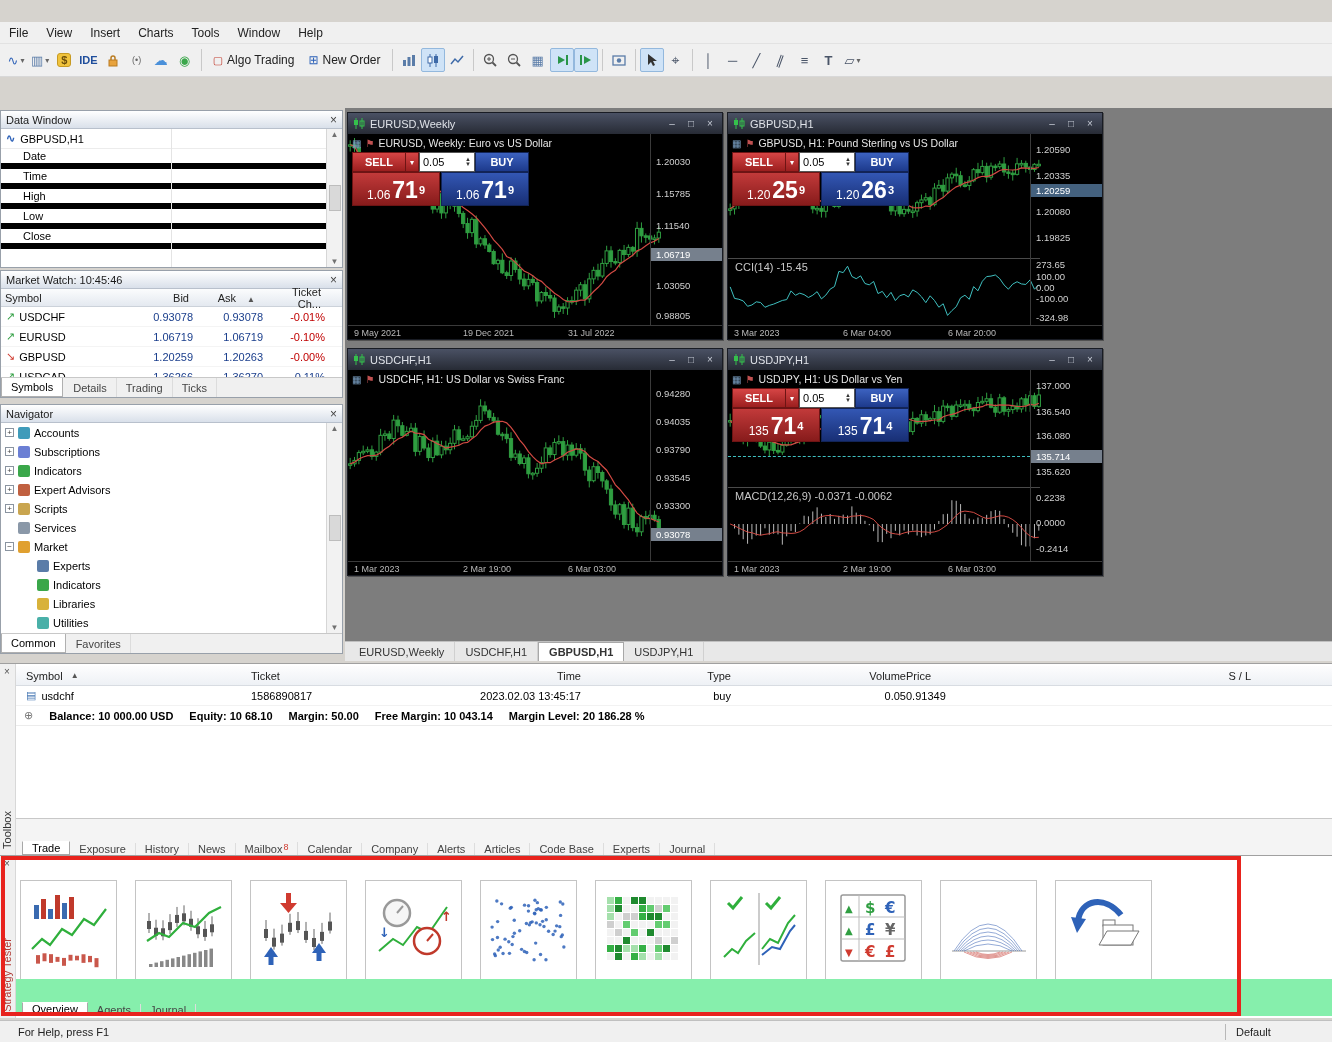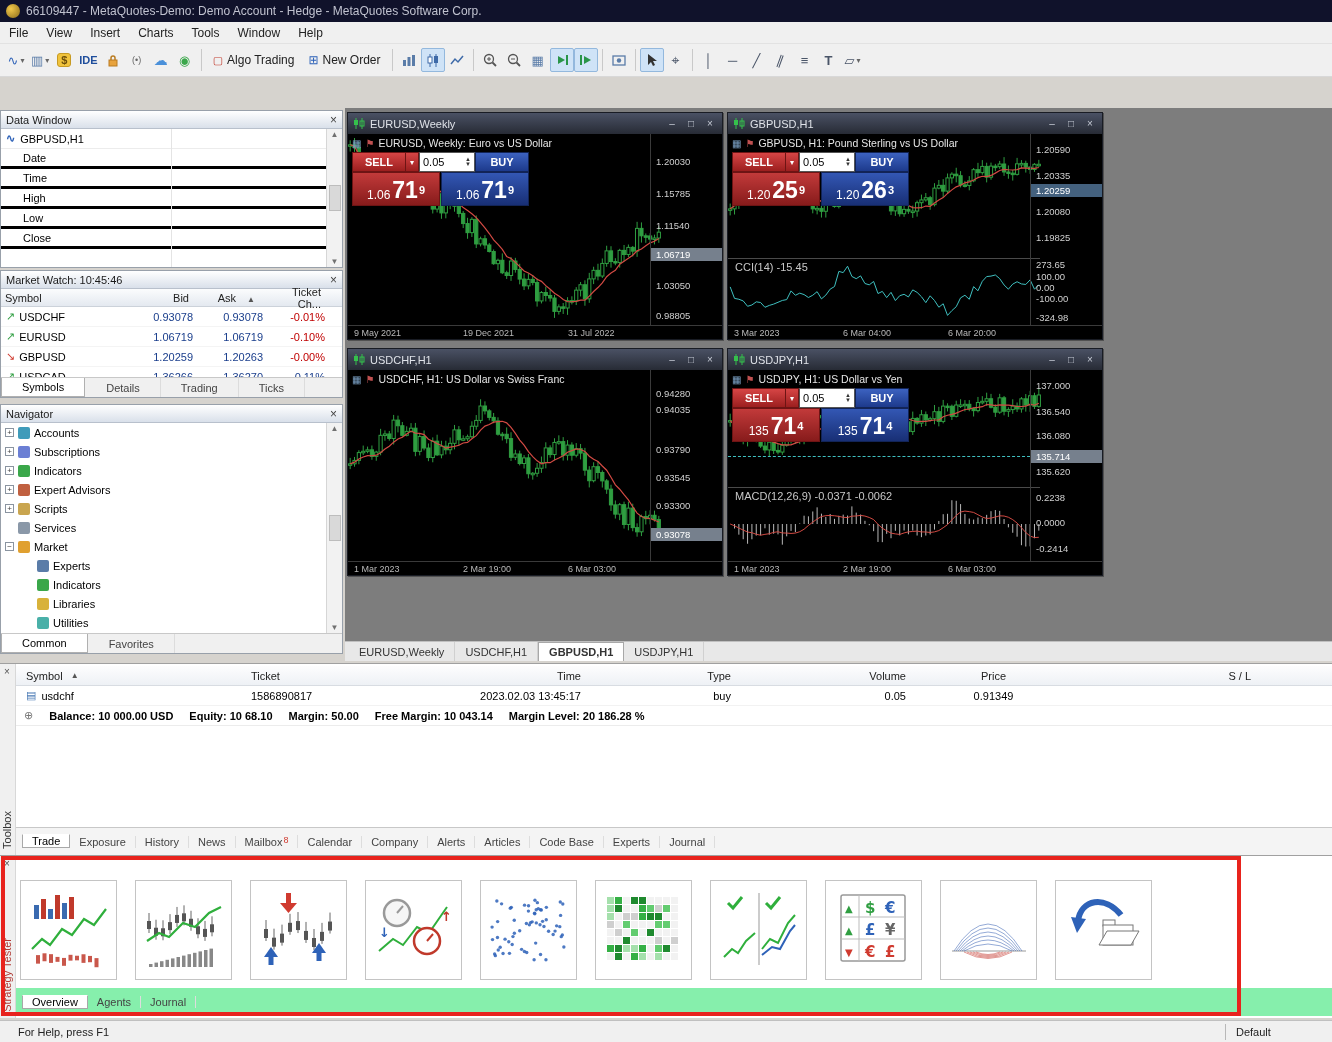--- a/index.html
+++ b/index.html
@@ -25,39 +25,39 @@
 .tf{min-width:28px;height:22px;display:flex;align-items:center;justify-content:center;color:#1f3a6e;font-weight:bold;font-size:11px;border:1px solid transparent;border-radius:2px}
 .tf.active{background:#cfe3f7;border-color:#93b8dd}
 
 .panel{position:absolute;background:#fff;border:1px solid #98a0aa;font-size:11px}
 .panel-h{height:18px;background:linear-gradient(#ffffff,#d9e0ea);border-bottom:1px solid #b8c0cc;display:flex;align-items:center;padding:0 5px;color:#1a1a1a}
 .panel-h .close{margin-left:auto;color:#444;font-size:12px;cursor:default}
 .vscroll{position:absolute;right:0;width:16px;background:#f2f2f2;border-left:1px solid #d6d6d6;display:flex;flex-direction:column;justify-content:space-between;align-items:center;color:#707070;font-size:8px;padding:1px 0}
 .vthumb{width:12px;height:26px;background:#d9d9d9;border:1px solid #bdbdbd}
 
 .dw-sym{height:20px;display:flex;align-items:center;gap:5px;padding-left:5px;border-bottom:1px solid #ececec}
-.dw-row{height:20px;display:flex;align-items:center;border-bottom:3px solid #000000}
+.dw-row{height:20px;display:flex;align-items:center;border-bottom:6px solid #000000}
 .dw-row span{padding-left:22px}
 .dw-vline{position:absolute;left:170px;top:18px;bottom:0;width:1px;background:#e4e4e4}
 .symglyph{color:#2e62b8;font-weight:bold}
 
 .mw-cols{height:18px;display:flex;align-items:center;background:linear-gradient(#fbfcfd,#e4e9f0);border-bottom:1px solid #ccd2da;color:#222}
 .mw-cols span{padding:0 4px}
 .mw-row{height:20px;display:flex;align-items:center;border-bottom:1px solid #f4f4f4}
 .mwc1{width:118px;display:flex;gap:4px;padding-left:5px;align-items:center}
 .mwc2{width:74px;text-align:right}
 .mwc3{width:70px;text-align:right}
 .mwc4{width:62px;text-align:right}
 .val{color:#1a3e8c}
 .chg-red{color:#c00000}
 .chg-blue{color:#1a3e8c}
 .arr-up{color:#2f9e41;font-size:11px}
 .arr-dn{color:#d03a2f;font-size:11px}
 .ptabs{position:absolute;left:0;right:0;bottom:0;height:20px;background:#f0f0f0;border-top:1px solid #c8c8c8;display:flex;align-items:stretch;font-size:11px}
-.ptab{padding:0 20px;display:flex;align-items:center;color:#444;border-right:1px solid #dcdcdc}
+.ptab{padding:0 9px;display:flex;align-items:center;color:#444;border-right:1px solid #dcdcdc}
 .ptab.active{background:#fff;color:#000;border:1px solid #b0b0b0;border-top:none;margin-right:1px}
 
 .nav-row{height:19px;display:flex;align-items:center;gap:4px;padding-left:4px}
 .nav-row.child{padding-left:36px}
 .expander{width:9px;height:9px;border:1px solid #8a94a0;background:#fff;font-size:8px;line-height:7px;text-align:center;color:#444;flex:none}
 .expander.blank{visibility:hidden}
 .nicon{width:12px;height:12px;border-radius:2px;flex:none}
 
 #chartarea{position:absolute;left:345px;top:108px;width:987px;height:533px;background:#7d7d7d}
 .cw{position:absolute;width:376px;height:228px;border:1px solid #191c24;background:#000;box-shadow:1px 1px 0 rgba(0,0,0,.35)}
@@ -103,47 +103,43 @@
 .vlabel{position:absolute;bottom:6px;left:1px;writing-mode:vertical-rl;transform:rotate(180deg);font-size:11px;color:#333;white-space:nowrap}
 .vlabel.red{color:#b03a35}
 .t-head{position:absolute;left:16px;top:2px;right:0;height:20px;display:flex;align-items:center;background:linear-gradient(#fdfdfe,#eef1f5);border-bottom:1px solid #d8dce2;font-size:11px;color:#222}
 .t-row{position:absolute;left:16px;top:22px;right:0;height:20px;display:flex;align-items:center;font-size:11px;border-bottom:1px solid #f2f2f2}
 .t-sum{position:absolute;left:16px;top:42px;right:0;height:20px;display:flex;align-items:center;gap:16px;font-size:11px;font-weight:bold;border-bottom:1px solid #ececec;padding-left:8px}
 .c1{width:235px;padding-left:10px;display:flex;align-items:center;gap:5px}
 .c2{width:190px}
 .c3{width:140px;text-align:right}
 .c4{width:150px;text-align:right}
 .c5{width:175px;text-align:right}
-.c6{width:175px;text-align:center}
+.c6{width:175px;text-align:left}
 .c7{width:170px;text-align:right}
 .sort{font-size:8px;color:#555;margin-left:3px}
-.t-tabs{position:absolute;left:16px;right:0;bottom:0;height:28px;border-top:1px solid #c8c8c8;background:#f4f4f4;display:flex;align-items:center;font-size:11px;padding-left:6px}
+.t-tabs{position:absolute;left:16px;right:0;bottom:0;height:37px;border-top:1px solid #c8c8c8;background:#f4f4f4;display:flex;align-items:flex-end;font-size:11px;padding-left:6px}
 .ttab{padding:0 9px;display:flex;align-items:center;color:#444;border-right:1px solid #ddd}
 .ttab.active{background:#fff;border:1px solid #a8a8a8;border-top-color:#fff;margin-top:-1px;color:#000}
 .badge{color:#d03a2f;font-size:9px;align-self:flex-end;padding-bottom:3px;margin-left:1px}
 
 #thumbrow{position:absolute;left:20px;top:24px;display:flex;gap:18px}
 .thumb{width:97px;height:100px;background:#fff;border:1px solid #c4c4c4;display:flex;align-items:center;justify-content:center}
 
 #hl{position:absolute;left:1px;top:856px;width:1240px;height:160px;border:4px solid #e8231d;z-index:40;pointer-events:none}
 
 #statusbar{position:absolute;left:0;top:1020px;width:100%;height:22px;background:#f0f0f0;border-top:1px solid #c0c0c0;display:flex;align-items:center;font-size:11px;color:#222}
 .sb-left{padding-left:18px;flex:1}
 .sb-sep{width:1px;height:16px;background:#b8b8b8}
 .sb-right{width:106px;padding-left:10px}
 </style>
 </head>
 <body>
 
 <div id="app">
 
-  <div id="titlebar">
-    <span class="applogo"></span>
-    <span>66109447 - MetaQuotes-Demo: Demo Account - Hedge - MetaQuotes Software Corp.</span>
-  </div>
 
   <div id="menubar">
     <span class="menu-item">File</span>
     <span class="menu-item">View</span>
     <span class="menu-item">Insert</span>
     <span class="menu-item">Charts</span>
     <span class="menu-item">Tools</span>
     <span class="menu-item">Window</span>
     <span class="menu-item">Help</span>
   </div>
@@ -1020,21 +1016,21 @@
           <rect x="309.22638888888883" y="149.63277858840482" width="3.2" height="19.141220217997272" fill="#2f9e41" stroke="#2f9e41" stroke-width="1"></rect>
           <polyline points="2.173611111111111,93.8187910316349 6.520833333333334,92.11866269820885 10.868055555555555,88.94129117596837 15.215277777777779,87.02623253133761 19.5625,85.59236520992741 23.90972222222222,85.72732153215807 28.256944444444446,85.20799000335754 32.60416666666667,82.72047014328878 36.95138888888889,78.98702648426908 41.298611111111114,76.24287775141029 45.645833333333336,72.18360842023627 49.99305555555556,68.99266263849879 54.340277777777786,67.18028256154537 58.68750000000001,64.05496753070867 63.03472222222223,61.066879262974695 67.38194444444444,63.07220460851394 71.72916666666667,63.39760836262077 76.0763888888889,64.59169465558986 80.42361111111111,69.26785254385125 84.77083333333334,71.19645255422996 89.11805555555556,73.63444733964488 93.46527777777779,75.48159471298639 97.8125,78.17800726270495 102.15972222222223,77.17699684064502 106.50694444444446,76.3423038294199 110.85416666666667,75.30544722528542 115.2013888888889,72.96051644561526 119.54861111111111,72.4077843165483 123.89583333333334,68.82933259038 128.24305555555554,65.60967862410766 132.59027777777777,60.14208418000927 136.9375,56.083902250942195 141.28472222222223,54.5204169825521 145.63194444444446,52.167216925397284 149.97916666666669,51.59914976846731 154.32638888888889,51.28768464292027 158.67361111111111,52.83728631325132 163.02083333333334,57.44464001315494 167.36805555555557,63.43939132610415 171.71527777777777,70.017903270651 176.0625,75.08162677203283 180.40972222222223,81.6881703617134 184.75694444444446,86.57028383126989 189.10416666666669,90.81755881747382 193.45138888888889,93.80505077382952 197.79861111111111,92.63499641061388 202.14583333333334,92.70899920928304 206.49305555555557,90.0783905349708 210.8402777777778,88.04569320971763 215.1875,85.72629889936881 219.53472222222223,82.20009852473466 223.88194444444446,80.57033075288928 228.22916666666669,78.83912535350058 232.57638888888889,79.48491367743124 236.92361111111111,81.4317447372721 241.27083333333334,86.21346137638753 245.61805555555557,89.35002649949162 249.9652777777778,91.5099885152359 254.3125,95.9896473507933 258.65972222222223,100.23150414222351 263.0069444444444,107.25722610464156 267.35416666666663,114.88714195504316 271.70138888888886,119.20454510221766 276.0486111111111,124.67205913519075 280.3958333333333,129.8485057013756 284.74305555555554,136.74213400391957 289.09027777777777,143.1052444994899 293.4375,146.5230466018327 297.78472222222223,148.2472957987761 302.1319444444444,148.3923121374054 306.47916666666663,150.26119120061685 310.82638888888886,152.0511952243308" fill="none" stroke="#d24a43" stroke-width="1.2"></polyline>
         </svg>
       <div class="infobar">
           <span class="ib1">▦</span>
           <span class="ib2">⚑</span>
           <span>USDCHF, H1: US Dollar vs Swiss Franc</span>
         </div>
       <div class="pscale">
         <span style="top:18px">0.94280</span>
-        <span style="top:34px">0.94035</span>
+        <span style="top:46px">0.94035</span>
         <span style="top:74px">0.93790</span>
         <span style="top:102px">0.93545</span>
         <span style="top:130px">0.93300</span>
         <div class="curp" style="top:158px">0.93078</div>
       </div>
       <div class="taxis">
         <span style="left:6px">1 Mar 2023</span>
         <span style="left:115px">2 Mar 19:00</span>
         <span style="left:220px">6 Mar 03:00</span>
       </div>

